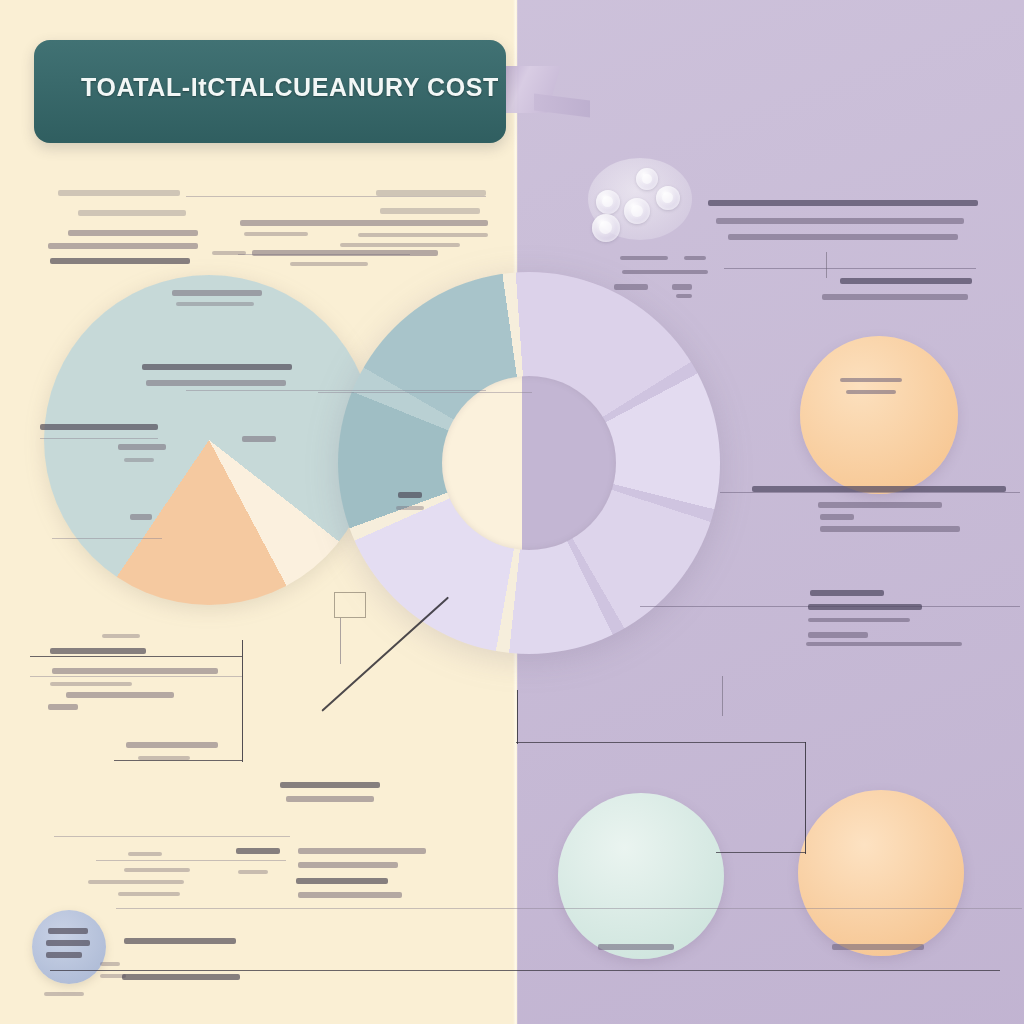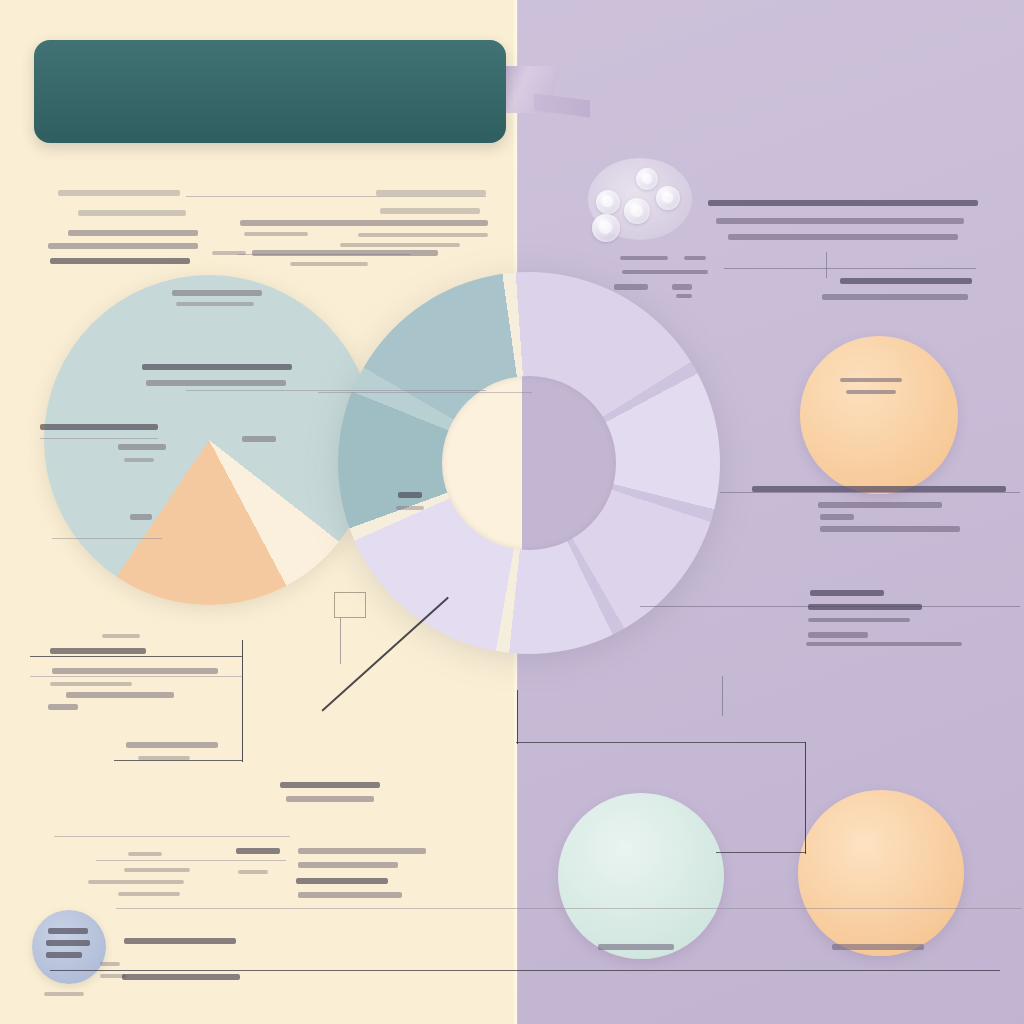--- a/index.html
+++ b/index.html
@@ -118,20 +118,21 @@
 <div class="stage">
 
   <div class="bg-left"></div>
   <div class="bg-right"></div>
   <div class="split-edge"></div>
 
   <div class="banner-wrap">
     <div class="banner-tail"></div>
     <div class="banner-tail2"></div>
     <div class="banner"></div>
+    <div class="banner-title">TOATAL-ItCTALCUEANURY COST</div>
   </div>
 
   <div class="pie" id="left-pie"></div>
 
   <div class="donut-wrap">
     <div class="donut"></div>
     <div class="donut-hole"></div>
   </div>
 
   <div class="circ circ-orange"></div>

